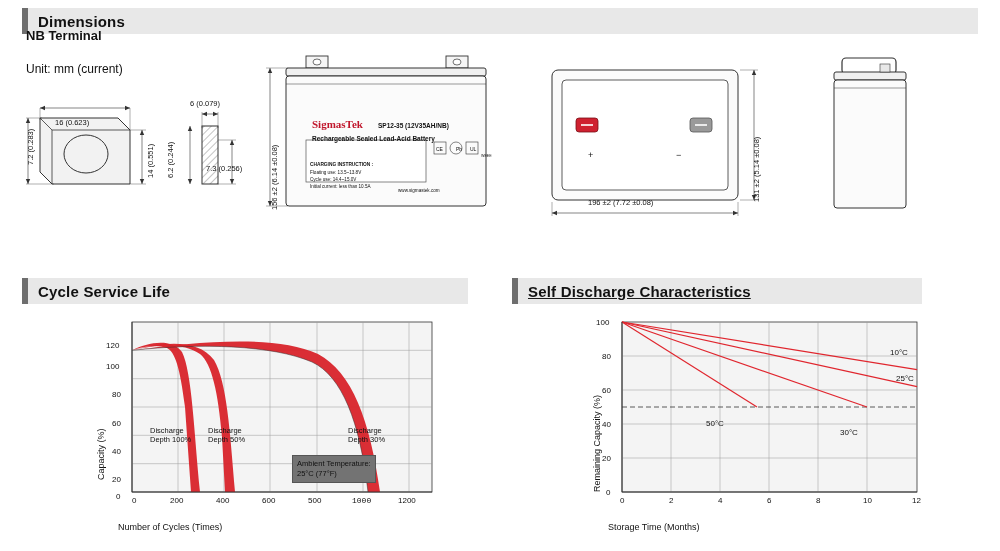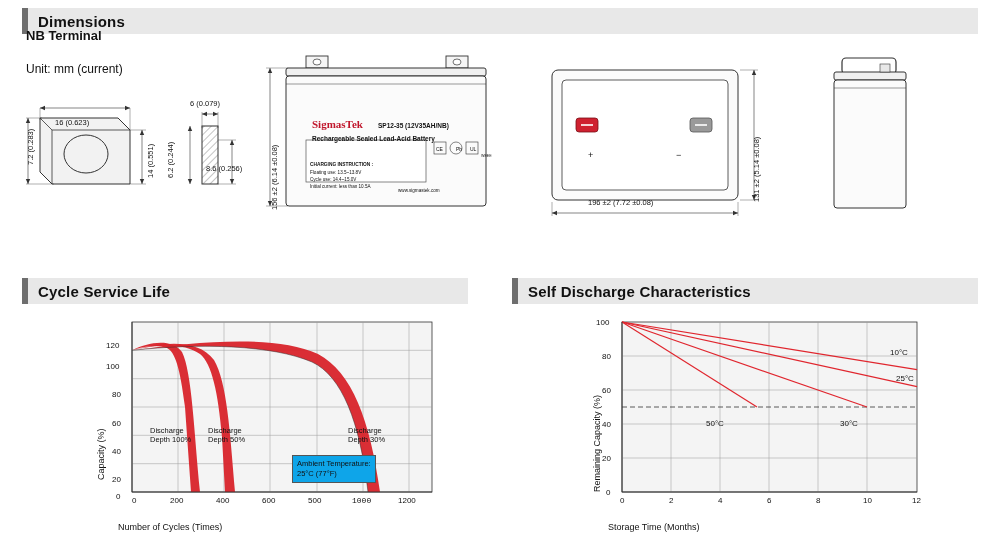--- a/index.html
+++ b/index.html
@@ -19,37 +19,37 @@
     position:absolute;
   }
   .section-header .bar{
     width:6px;height:26px;background:#6e6e6e;flex:0 0 6px;
   }
   .section-header .title{
     font-size:15px;font-weight:bold;color:#111;padding-left:10px;letter-spacing:0.2px;
   }
   #hdr-dimensions{left:22px;top:8px;width:956px;}
   #hdr-cycle{left:22px;top:278px;width:446px;}
-  #hdr-selfdischarge{left:512px;top:278px;width:466px;}
+  #hdr-selfdischarge{left:512px;top:278px;width:410px;text-decoration:underline;}
 
   .sub-title{position:absolute;font-size:13px;font-weight:bold;color:#111;}
   .sub-unit{position:absolute;font-size:12px;color:#111;}
 
   .dim-label{position:absolute;font-size:7.5px;color:#111;white-space:nowrap;}
   .dim-label.vert{transform-origin:0 0;transform:rotate(-90deg);}
 
   svg{display:block;}
   .drawing{position:absolute;}
 
   
   .chart-text{position:absolute;font-size:8px;color:#111;white-space:nowrap;}
   .chart-axis-title{position:absolute;font-size:9px;color:#111;white-space:nowrap;}
   .chart-axis-title.vert{transform-origin:0 0;transform:rotate(-90deg);}
   .red-note{position:absolute;font-size:7.5px;color:#111;white-space:nowrap;line-height:1.25;}
-  .box-note{position:absolute;font-size:7.5px;color:#111;border:1px solid #555;padding:3px 4px;line-height:1.3;background:#0ea5e9;}
+  .box-note{position:absolute;font-size:7.5px;color:#111;border:1px solid #555;padding:3px 4px;line-height:1.3;background:#737373;}
 </style>
 </head>
 <body>
 
 <div class="section-header" id="hdr-dimensions">
   <div class="bar"></div>
   <div class="title">Dimensions</div>
 </div>
 
 <div class="sub-title" style="left:26px;top:28px;">NB Terminal</div>
@@ -108,21 +108,21 @@
     <line x1="48" y1="44" x2="66" y2="44" stroke="#333" stroke-width="0.4"></line>
     <line x1="48" y1="88" x2="66" y2="88" stroke="#333" stroke-width="0.4"></line>
 
     <line x1="20" y1="30" x2="20" y2="88" stroke="#333" stroke-width="0.6"></line>
     <path d="M20 30 l-2.2 5 h4.4 z" fill="#333"></path>
     <path d="M20 88 l-2.2 -5 h4.4 z" fill="#333"></path>
   </svg>
 </div>
 <div class="dim-label" style="left:190px;top:99px;">6 (0.079)</div>
 <div class="dim-label vert" style="left:166px;top:178px;">6.2 (0.244)</div>
-<div class="dim-label" style="left:206px;top:164px;">8.6 (0.256)</div>
+<div class="dim-label" style="left:206px;top:164px;">7.3 (0.256)</div>
 
 <div class="drawing" style="left:264px;top:50px;">
   <svg width="230" height="170" viewBox="0 0 230 170">
 
     <rect x="42" y="6" width="22" height="12" fill="#f5f5f5" stroke="#333" stroke-width="0.9"></rect>
     <ellipse cx="53" cy="12" rx="4" ry="3" fill="#fff" stroke="#333" stroke-width="0.7"></ellipse>
     <rect x="182" y="6" width="22" height="12" fill="#f5f5f5" stroke="#333" stroke-width="0.9"></rect>
     <ellipse cx="193" cy="12" rx="4" ry="3" fill="#fff" stroke="#333" stroke-width="0.7"></ellipse>
 
     <rect x="22" y="18" width="200" height="8" rx="2" fill="#f0f0f0" stroke="#333" stroke-width="1"></rect>
@@ -307,13 +307,13 @@
 <div class="chart-text" style="left:816px;top:496px;">8</div>
 <div class="chart-text" style="left:863px;top:496px;">10</div>
 <div class="chart-text" style="left:912px;top:496px;">12</div>
 
 <div class="chart-axis-title" style="left:608px;top:522px;">Storage Time (Months)</div>
 <div class="chart-axis-title vert" style="left:592px;top:492px;">Remaining Capacity (%)</div>
 
 <div class="chart-text" style="left:890px;top:348px;">10°C</div>
 <div class="chart-text" style="left:896px;top:374px;">25°C</div>
 <div class="chart-text" style="left:706px;top:419px;">50°C</div>
-<div class="chart-text" style="left:840px;top:419px;text-align:right;">30°C</div>
+<div class="chart-text" style="left:840px;top:428px;text-align:right;">30°C</div>
 
 </body></html>

